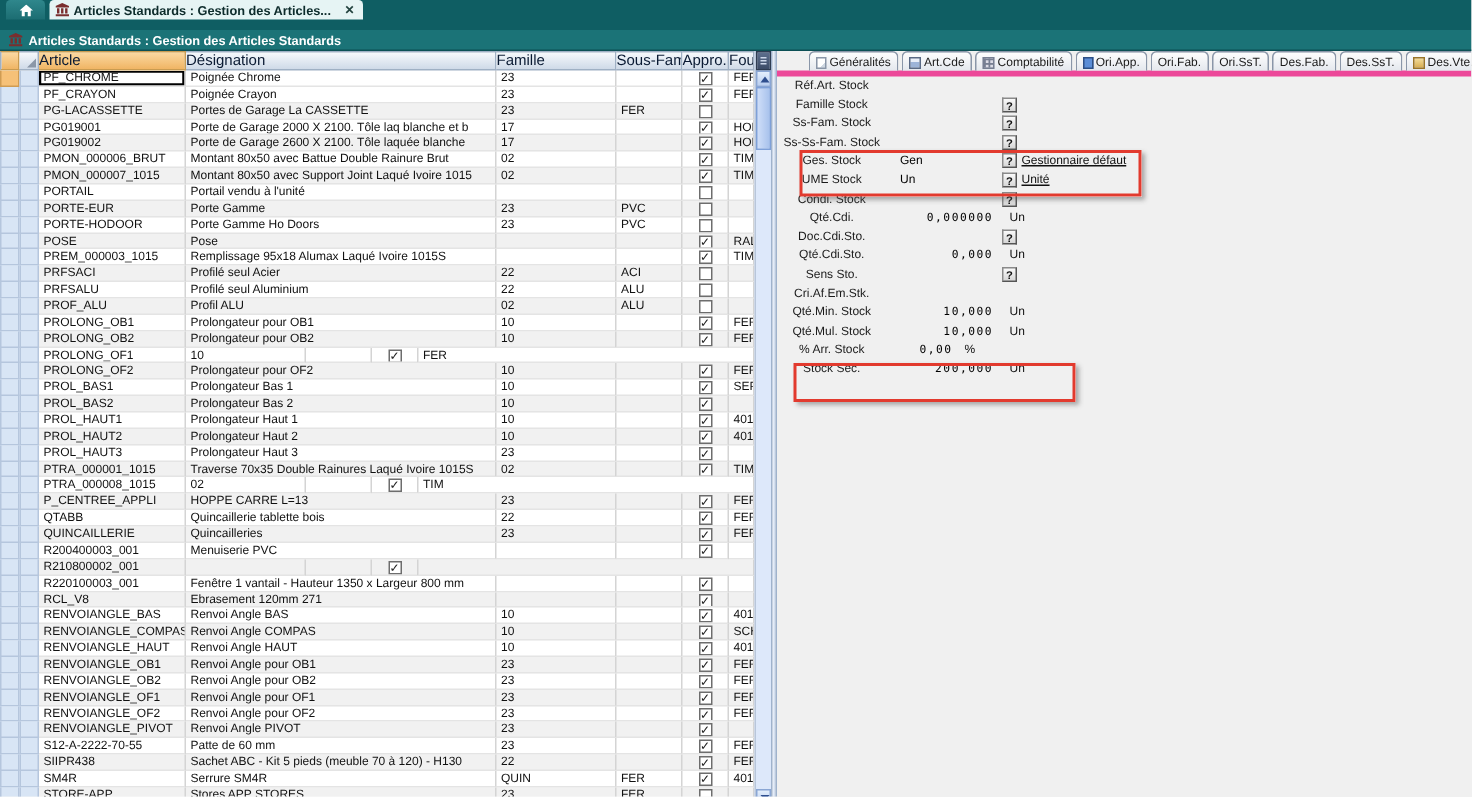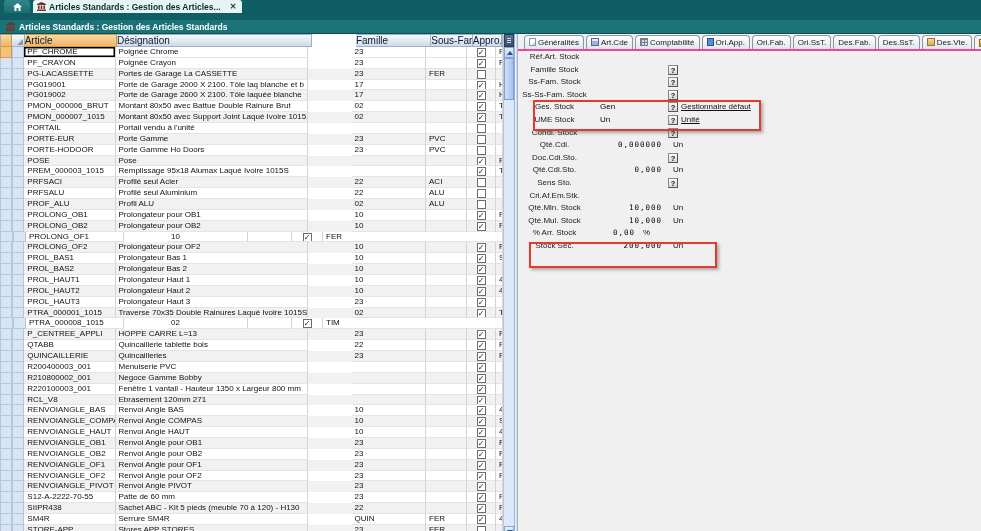--- a/index.html
+++ b/index.html
@@ -27,21 +27,21 @@
 
   
   .grid{width:503px;background:#fff;}
   .ghead{display:flex;height:13px;}
   .hc{background:linear-gradient(#f6f9fc,#cfdae8);border:1px solid #9fb0c4;border-left:none;
     font-size:10px;text-align:left;line-height:11px;overflow:hidden;white-space:nowrap;color:#0a1a33;}
   .hc:first-child{border-left:1px solid #9fb0c4;}
   .hc-article{background:linear-gradient(#fbd9a2,#f0b564);border-color:#c99b50;}
   .tri{position:absolute;right:1px;bottom:1px;width:0;height:0;border-left:6px solid transparent;border-bottom:6px solid #8a97a8;}
   .c-ind{width:13px;}.c-sel{width:13px;}.c-article{width:98px;}.c-desig{width:207px;}
-  .c-fam{width:80px;margin-left:44px;}.c-sfam{width:44px;}.c-appro{width:31px;}.c-fou{width:17px;flex:1;}
+  .c-fam{width:80px;}.c-sfam{width:44px;}.c-appro{width:31px;}.c-fou{width:17px;flex:1;}
   .gbody{height:490px;overflow:hidden;}
   .grow{display:flex;height:10.87px;background:#fff;}
   .grow:nth-child(odd){background:#f1f1f1;}
   .grow.current{background:#fff;}
   .cell{border-right:1px solid #d4d4d4;border-bottom:1px solid #e4e4e4;line-height:10.5px;
     padding:0 3px;white-space:nowrap;overflow:hidden;font-size:8px;}
   .cell.c-ind,.cell.c-sel{background:var(--selblue);border:1px solid #b5c6dd;border-top:none;padding:0;}
   .grow.current .c-ind{background:var(--orange);border-color:#cf9c53;}
   .cursor{box-shadow:inset 0 0 0 1.5px #000;}
   .cb{width:9px;height:9px;border:1px solid #6d6d6d;background:#fff;margin:1px auto 0;
@@ -58,21 +58,21 @@
   .sb-up:after{border-bottom:4px solid #2f4f8f;}
   .sb-down{position:absolute;bottom:0;left:0;right:0;}
   .sb-down:after{border-top:4px solid #2f4f8f;}
   .sb-thumb{height:42px;background:linear-gradient(90deg,#cfdef8,#a8c2ec);border:1px solid #7ea0d8;margin-top:0;}
 
   
   .splitter{width:4px;background:linear-gradient(90deg,#f4f8ff,#c6d4e8);border-left:1px solid #9fb2cc;border-right:1px solid #9fb2cc;}
 
   
   .panel{flex:1;background:var(--panelbg);position:relative;overflow:hidden;}
-  .tabstrip{height:17px;display:flex;align-items:center;padding-left:6px;border-bottom:2px solid #ec4899;overflow:hidden;white-space:nowrap;}
+  .tabstrip{height:17px;display:flex;align-items:flex-start;padding-left:21px;border-bottom:4px solid #ec4899;overflow:hidden;white-space:nowrap;}
   .ptab{height:14px;border:1px solid #8a96a8;border-bottom:none;border-radius:4px 4px 0 0;
     background:linear-gradient(#fefefe,#e2e6ec);padding:0 4px;margin-right:2px;display:flex;align-items:center;gap:2px;
     font-size:8px;color:#1a1a1a;flex:none;}
   .ptab.active{height:16px;background:#f2f2f2;font-weight:bold;position:relative;top:1px;z-index:2;}
   .ticon{display:inline-block;flex:none;}
   .icon-page{width:7px;height:8px;background:linear-gradient(135deg,#fff 70%,#cfd8e2 70%);border:1px solid #8a96a8;}
   .icon-form{width:8px;height:8px;background:linear-gradient(#e8eef8 40%,#9db4d8 40%);border:1px solid #5a6a85;}
   .icon-calculator{width:8px;height:8px;background:#dcdce6;border:1px solid #777f92;
     background-image:linear-gradient(#777f92 1px,transparent 1px),linear-gradient(90deg,#777f92 1px,transparent 1px);background-size:3px 3px;}
   .icon-document{width:7px;height:8px;background:#5b8dd6;border:1px solid #2d4f85;}
@@ -501,21 +501,20 @@
           <div class="cell c-sfam"></div>
           <div class="cell c-appro">
             <div class="cb">✓</div>
           </div>
           <div class="cell c-fou"></div>
         </div>
         <div class="grow">
           <div class="cell c-ind"></div>
           <div class="cell c-sel"></div>
           <div class="cell c-article">R210800002_001</div>
-          <div class="cell c-desig">Negoce Gamme Bobby</div>
           <div class="cell c-fam"></div>
           <div class="cell c-sfam"></div>
           <div class="cell c-appro">
             <div class="cb">✓</div>
           </div>
           <div class="cell c-fou"></div>
         </div>
         <div class="grow">
           <div class="cell c-ind"></div>
           <div class="cell c-sel"></div>

